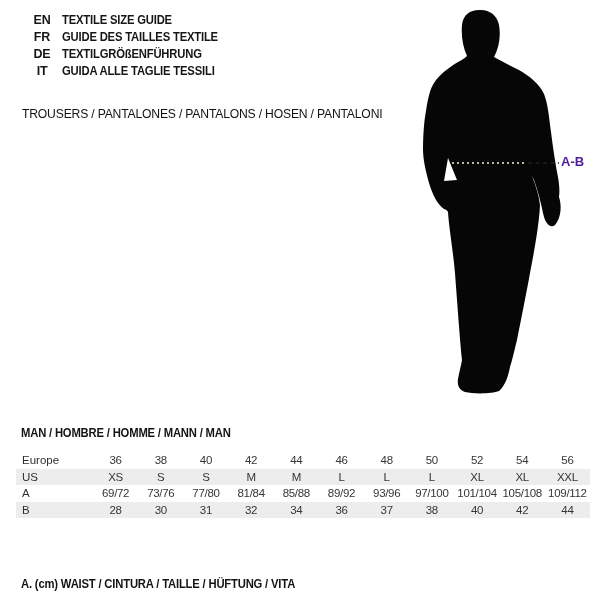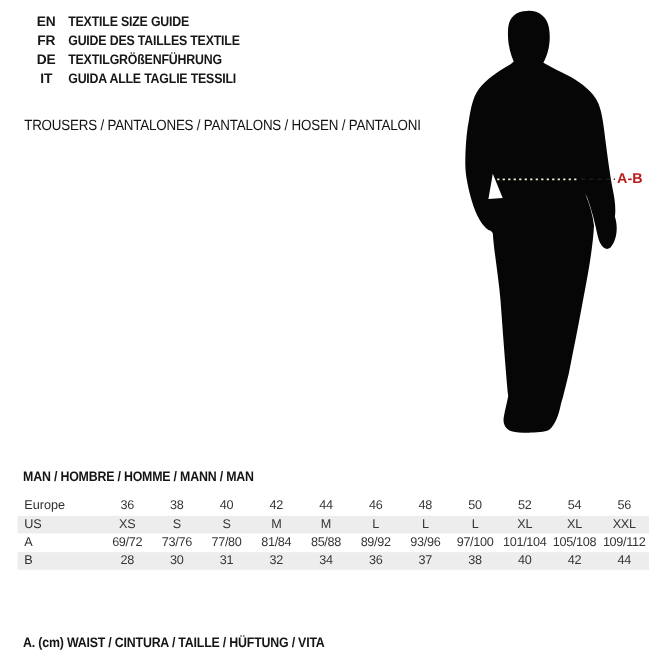--- a/index.html
+++ b/index.html
@@ -15,21 +15,21 @@
   .lang-row { display:flex; height:17px; align-items:center; }
   .lang-code, .lang-text { font-size:12.5px; font-weight:700; letter-spacing:-0.2px; color:#161616; }
   .lang-code { width:40px; flex:0 0 40px;text-align:center; }
 
   
   .product-line { position:absolute; left:22px; top:106px; height:17px;
     font-size:13.5px; font-weight:400; letter-spacing:-0.2px; color:#121212; }
 
   
   .figure { position:absolute; left:395px; top:0; width:205px; height:410px; }
-  .ab-label { position:absolute; left:561px; top:154px; font-size:13px; font-weight:600; color:#b91c1c; }
+  .ab-label { position:absolute; left:561px; top:154px; font-size:13px; font-weight:600; color:#4c1d95; }
 
   
   .section-title { position:absolute; left:21px; top:426px; height:16px;
     font-size:12.5px; font-weight:700; letter-spacing:-0.2px; color:#141414;text-decoration:underline; }
 
   
   .size-table { position:absolute; left:16px; top:452px; width:574px; }
   .t-header { height:14px; background:#c4c4c4; display:flex; align-items:center;
     padding-left:6px; font-size:11.5px; color:#2b2b2b; }
   .t-row { display:grid; grid-template-columns:77px repeat(11, 1fr);

